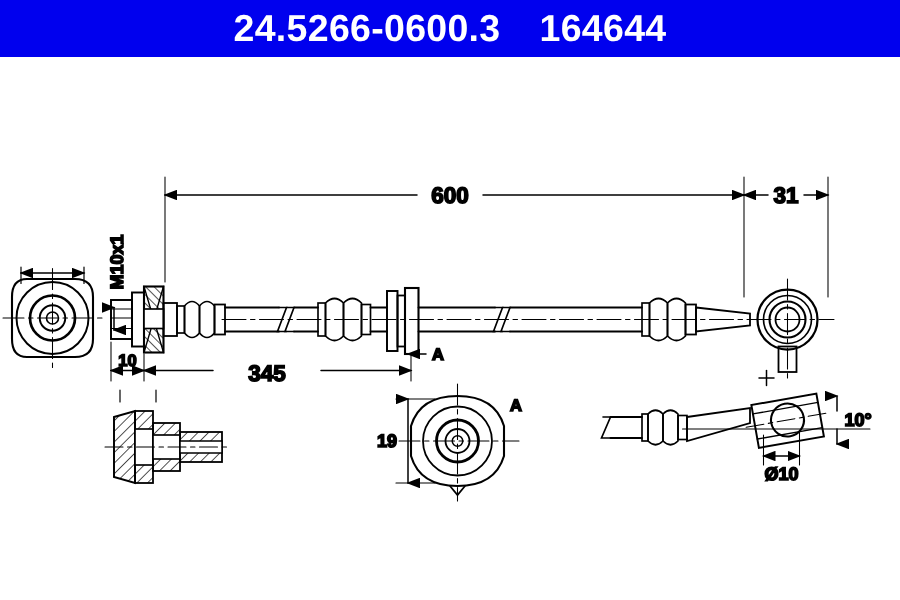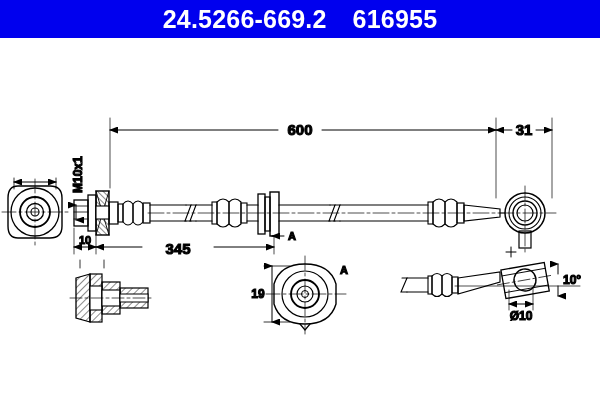--- a/index.html
+++ b/index.html
@@ -66,22 +66,22 @@
   text.dim-sm { font-size: 11px; }
   text.lbl { font-size: 11px; font-weight: bold; }
 </style>
 </head>
 <body>
 
 <div id="page">
 
   <div id="header-bar">
     <div id="header-inner">
-      <span class="hdr-text">24.5266-669.2</span>
-      <span class="hdr-text">616955</span>
+      <span class="hdr-text">24.5266-0600.3</span>
+      <span class="hdr-text">164644</span>
     </div>
   </div>
 
   <div id="drawing-area">
     <svg class="draw" width="600" height="362" viewBox="0 0 600 362" xmlns="http://www.w3.org/2000/svg">
 
       <defs>
         <marker id="arrL" markerWidth="9" markerHeight="7" refX="1" refY="3.5" orient="auto">
           <path d="M9,0 L0,3.5 L9,7 Z" fill="#000"></path>
         </marker>

